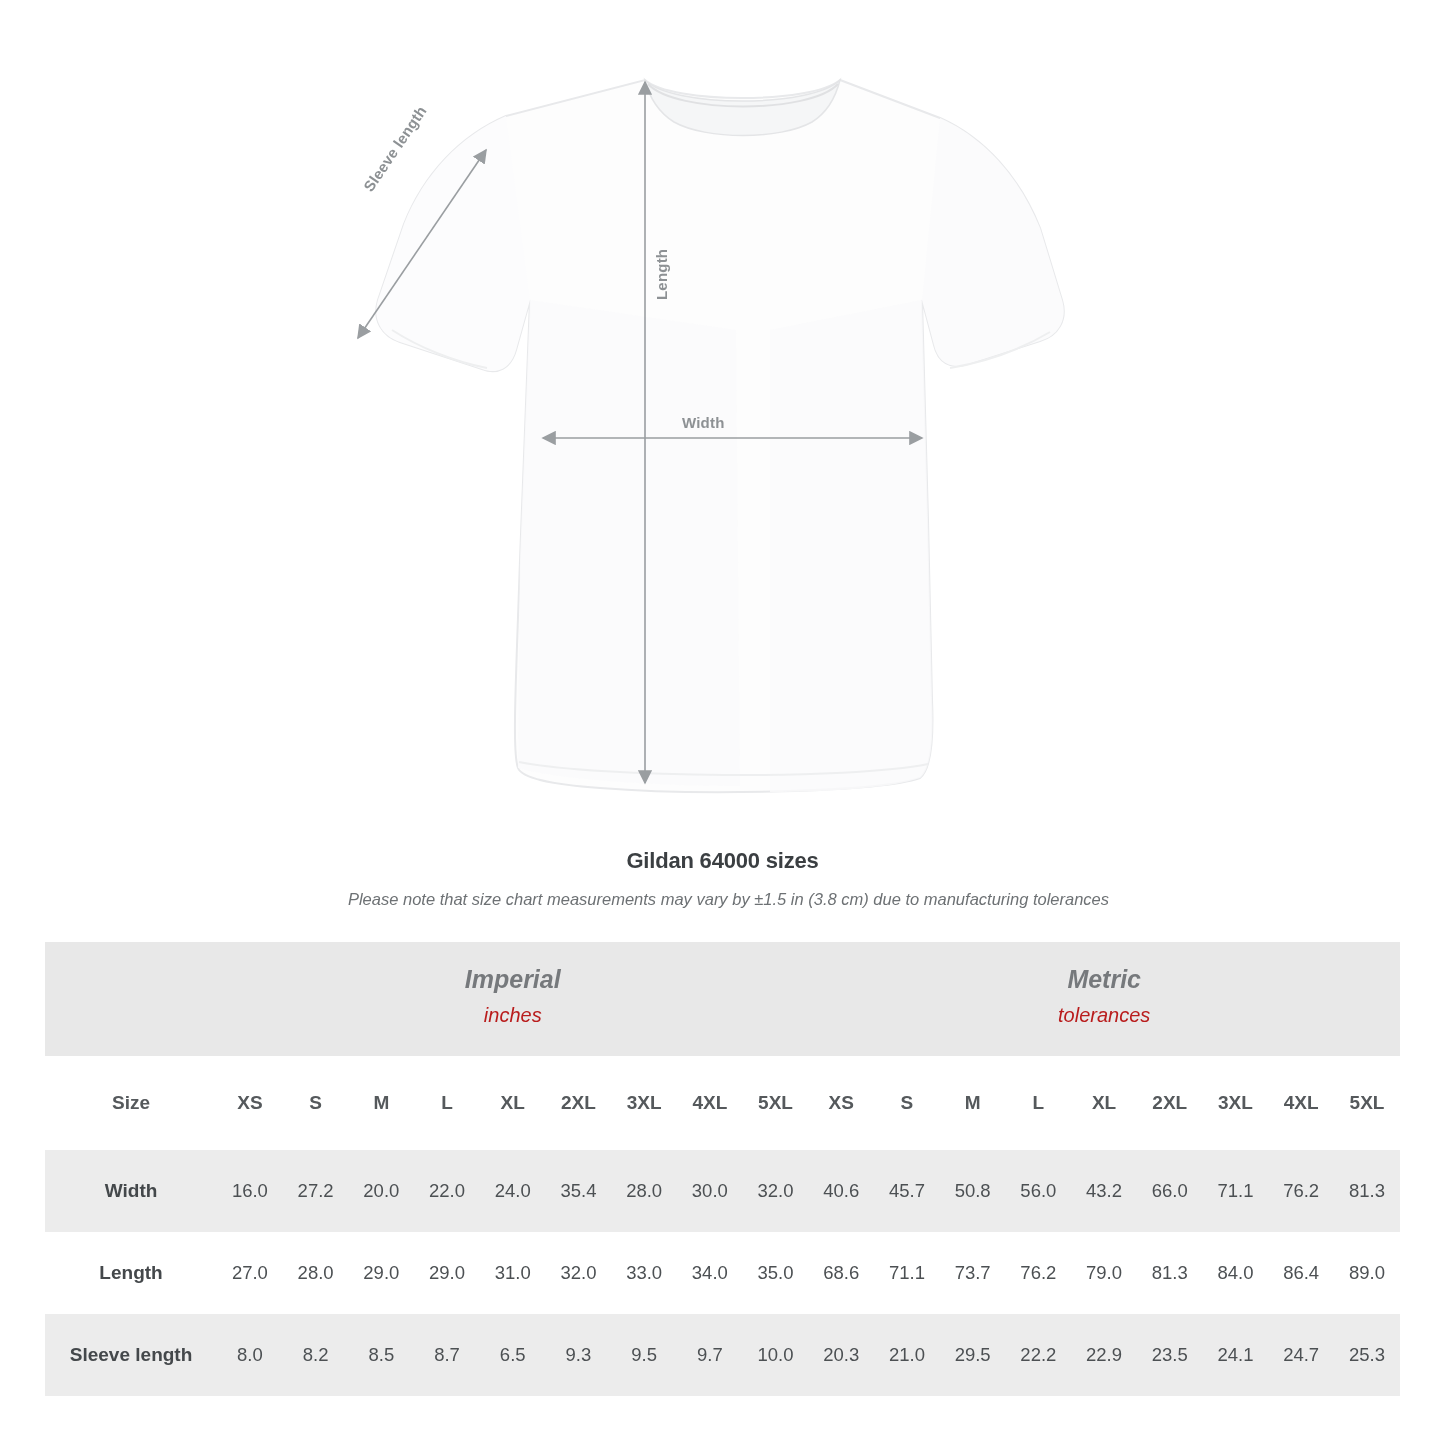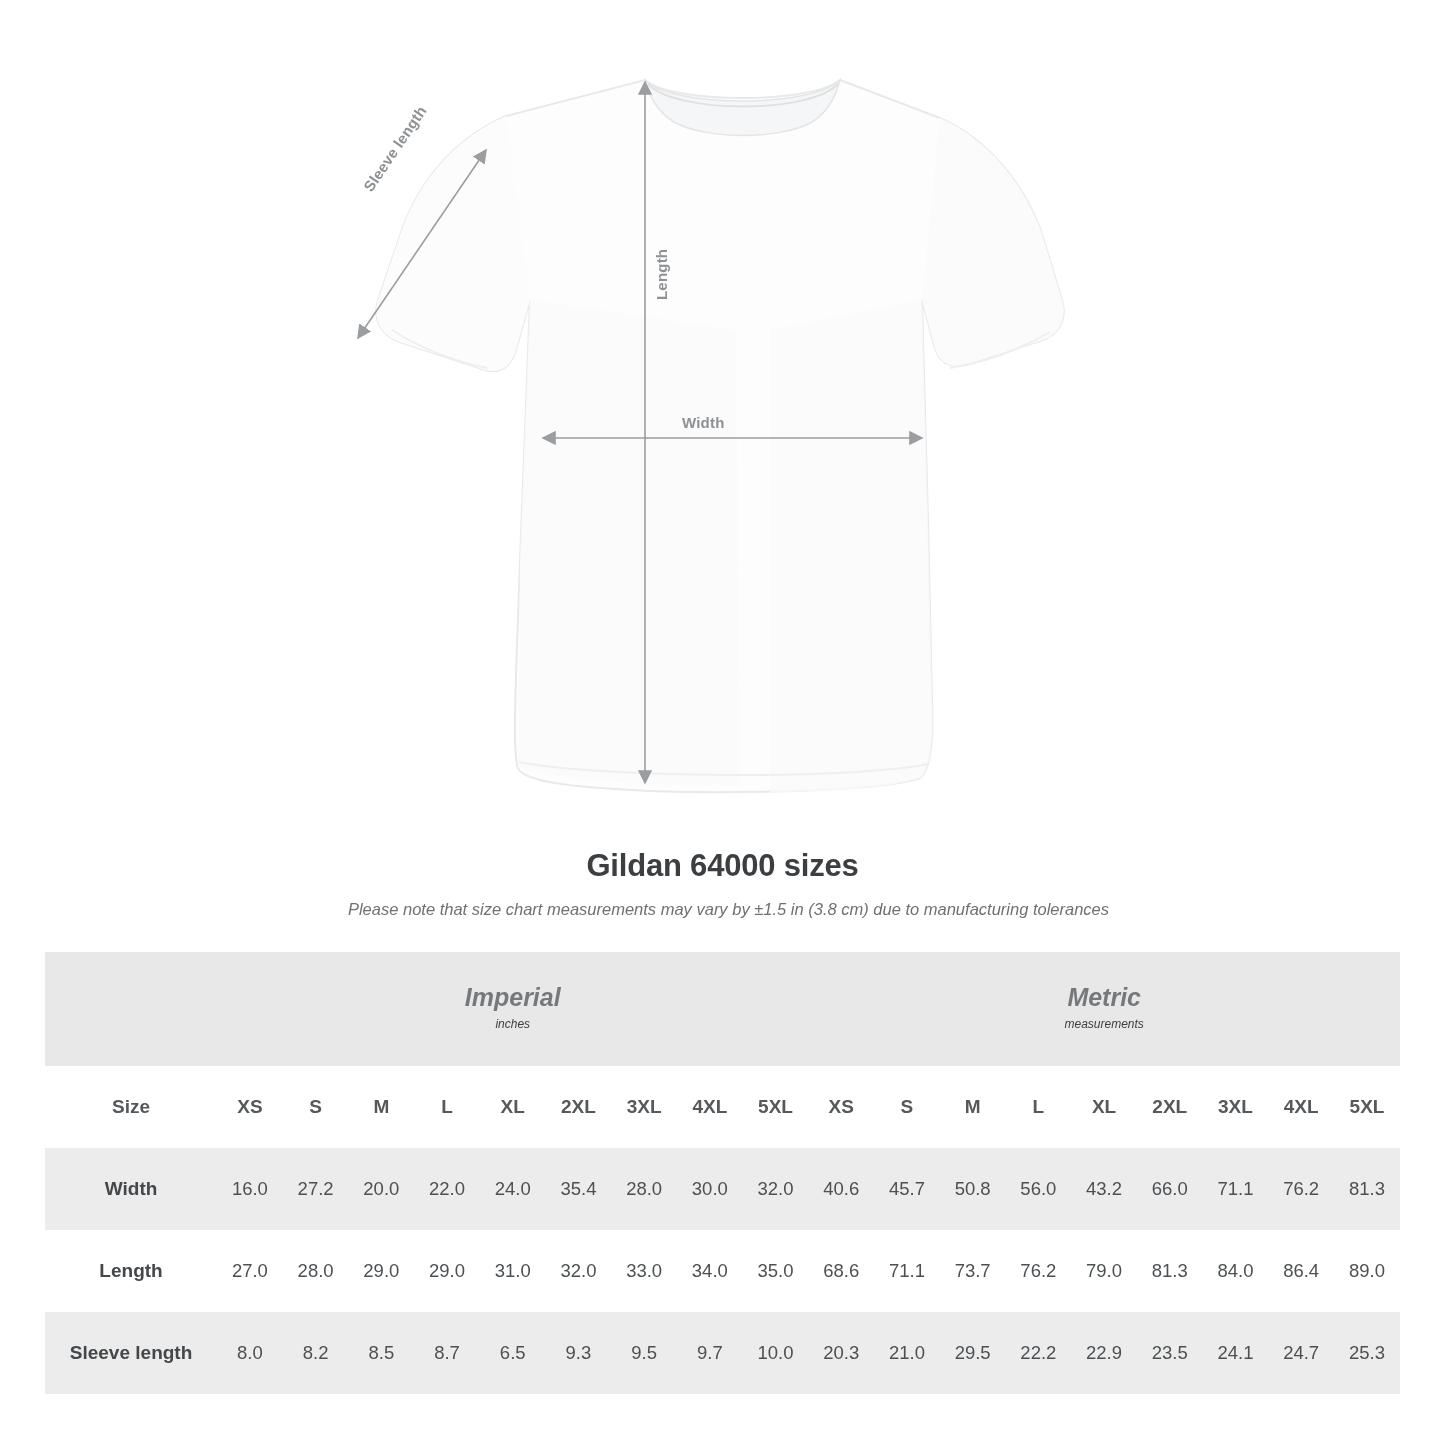--- a/index.html
+++ b/index.html
@@ -52,21 +52,21 @@
     left: 682px;
     top: 414px;
   }
 
   
   .title-block {
     text-align: center;
     margin-top: 18px;
   }
   .chart-title {
-    font-size: 31px;
+    font-size: 22px;
     font-weight: bold;
     color: #3b3f42;
     margin: 8px;
     letter-spacing: -0.2px;
   }
   .chart-note {
     font-size: 16.5px;
     font-style: italic;
     color: #6d7174;
     margin: 16px 0 0 12px;
@@ -91,28 +91,28 @@
     height: 114px;
   }
   .unit-head .unit-name {
     font-size: 25px;
     font-style: italic;
     font-weight: bold;
     color: #76797c;
     line-height: 1.25;
   }
   .unit-head .unit-sub {
-    font-size: 12px;
+    font-size: 20px;
     font-style: italic;
-    color: #404040;
+    color: #b91c1c;
     line-height: 1.9;
   }
   tr.head-row td {
     background: #ffffff;
-    height: 82px;
+    height: 94px;
     font-size: 19px;
     font-weight: bold;
     color: #55595c;
   }
   tr.head-row td.rowlabel {
     font-size: 19px;
   }
   tr.data-row td {
     height: 82px;
     font-size: 18.5px;
@@ -214,21 +214,21 @@
       <tbody>
 
         <tr>
           <td class="unit-head"></td>
           <td class="unit-head" colspan="9">
             <div class="unit-name">Imperial</div>
             <div class="unit-sub">inches</div>
           </td>
           <td class="unit-head" colspan="9">
             <div class="unit-name">Metric</div>
-            <div class="unit-sub">measurements</div>
+            <div class="unit-sub">tolerances</div>
           </td>
         </tr>
 
         <tr class="head-row">
           <td class="rowlabel">Size</td>
           <td class="cell">XS</td>
           <td class="cell">S</td>
           <td class="cell">M</td>
           <td class="cell">L</td>
           <td class="cell">XL</td>

